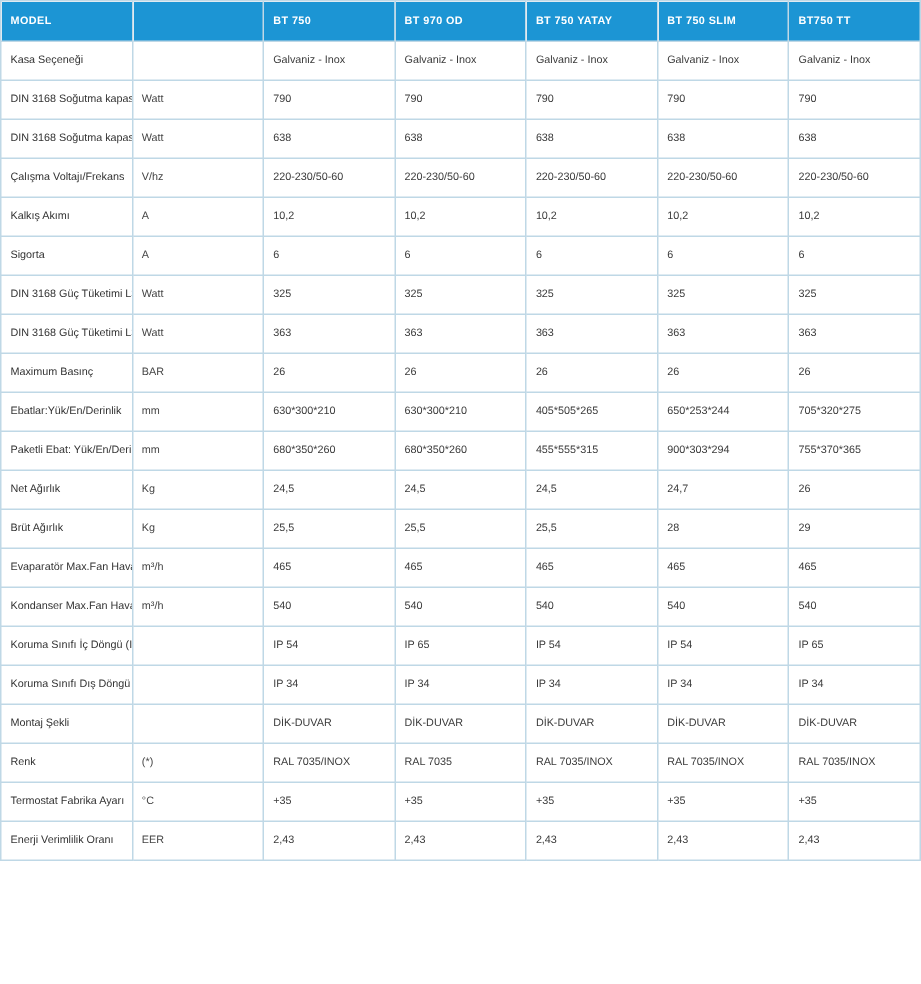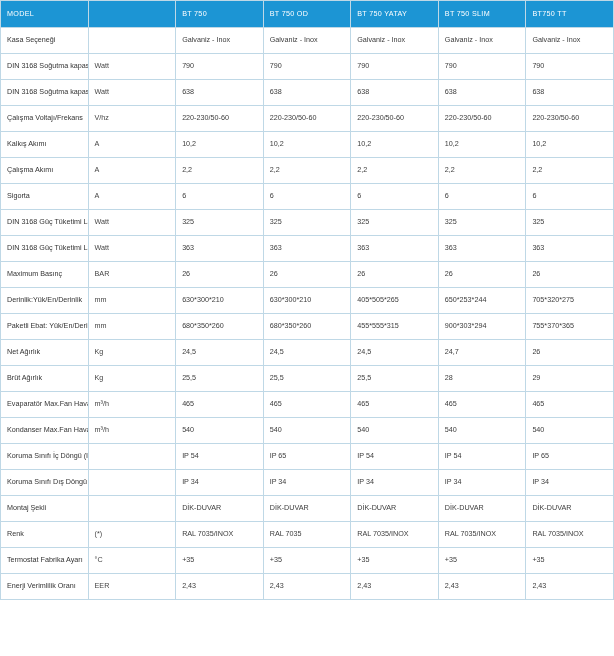--- a/index.html
+++ b/index.html
@@ -30,21 +30,21 @@
     line-height: 1.2;
     vertical-align: middle;
     text-align: left;
     overflow: hidden;
     white-space: nowrap;
   }
   thead th {
     background: #1c95d4;
     color: #ffffff;
     font-size: 7.6px;
-    font-weight: normal;
+    font-weight: bold;
     height: 26px;
     border: 1px solid #1c95d4;
     letter-spacing: 0.3px;
   }
   tbody tr {
     height: 26px;
   }
   tbody td {
     color: #3b3b3b;
   }
@@ -66,21 +66,21 @@
 </head>
 <body>
 
 <div class="spec-table-wrap">
   <table class="spec-table">
     <thead>
       <tr>
         <th class="col-label">MODEL</th>
         <th class="col-unit"></th>
         <th class="col-val">BT 750</th>
-        <th class="col-val">BT 750 OD</th>
+        <th class="col-val">BT 970 OD</th>
         <th class="col-val">BT 750 YATAY</th>
         <th class="col-val">BT 750 SLIM</th>
         <th class="col-val">BT750 TT</th>
       </tr>
     </thead>
     <tbody id="table-body">
         <tr>
           <td class="col-label">Kasa Seçeneği</td>
           <td class="col-unit"></td>
           <td class="col-val">Galvaniz - Inox</td>
@@ -119,29 +119,20 @@
         <tr>
           <td class="col-label">Kalkış Akımı</td>
           <td class="col-unit">A</td>
           <td class="col-val">10,2</td>
           <td class="col-val">10,2</td>
           <td class="col-val">10,2</td>
           <td class="col-val">10,2</td>
           <td class="col-val">10,2</td>
         </tr>
         <tr>
-          <td class="col-label">Çalışma Akımı</td>
-          <td class="col-unit">A</td>
-          <td class="col-val">2,2</td>
-          <td class="col-val">2,2</td>
-          <td class="col-val">2,2</td>
-          <td class="col-val">2,2</td>
-          <td class="col-val">2,2</td>
-        </tr>
-        <tr>
           <td class="col-label">Sigorta</td>
           <td class="col-unit">A</td>
           <td class="col-val">6</td>
           <td class="col-val">6</td>
           <td class="col-val">6</td>
           <td class="col-val">6</td>
           <td class="col-val">6</td>
         </tr>
         <tr>
           <td class="col-label">DIN 3168 Güç Tüketimi L35 L35</td>
@@ -164,21 +155,21 @@
         <tr>
           <td class="col-label">Maximum Basınç</td>
           <td class="col-unit">BAR</td>
           <td class="col-val">26</td>
           <td class="col-val">26</td>
           <td class="col-val">26</td>
           <td class="col-val">26</td>
           <td class="col-val">26</td>
         </tr>
         <tr>
-          <td class="col-label">Derinlik:Yük/En/Derinlik</td>
+          <td class="col-label">Ebatlar:Yük/En/Derinlik</td>
           <td class="col-unit">mm</td>
           <td class="col-val">630*300*210</td>
           <td class="col-val">630*300*210</td>
           <td class="col-val">405*505*265</td>
           <td class="col-val">650*253*244</td>
           <td class="col-val">705*320*275</td>
         </tr>
         <tr>
           <td class="col-label">Paketli Ebat: Yük/En/Derinlik</td>
           <td class="col-unit">mm</td>

